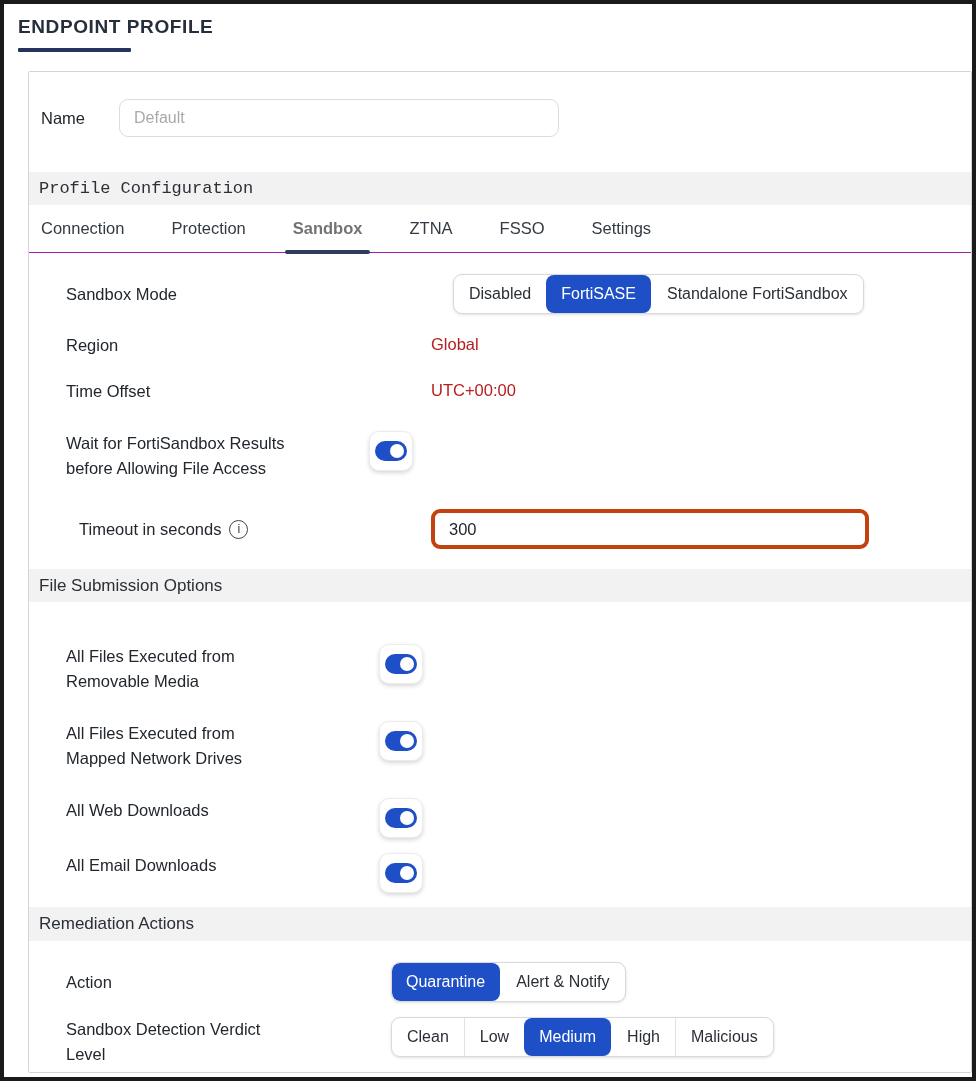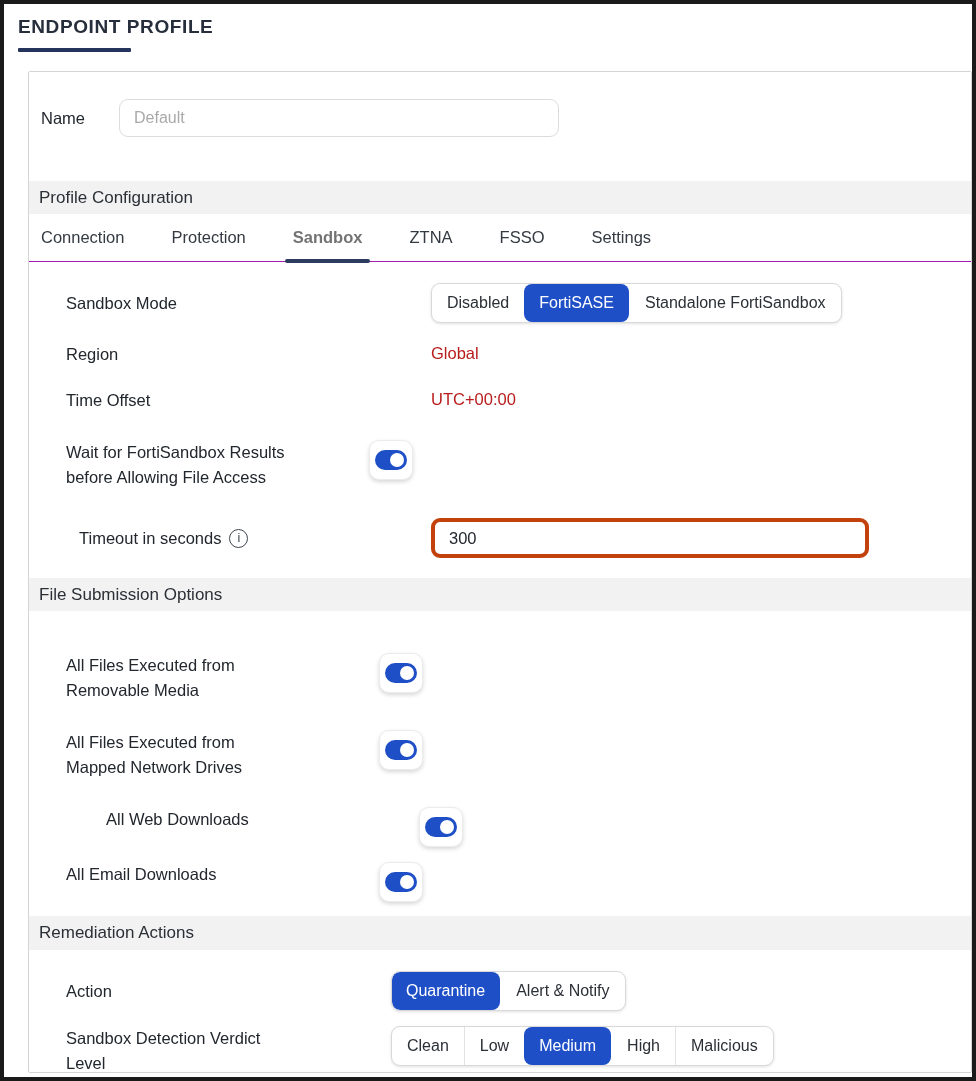--- a/index.html
+++ b/index.html
@@ -11,21 +11,21 @@
   .title-underline { position:absolute; left:14px; top:44px; width:113px; height:4px; background:#24345c; border-radius:1px; }
 
   .panel { position:absolute; left:24px; top:67px; right:0; bottom:4px; border:1px solid #d5d5d5; border-radius:2px; background:#fff; overflow:hidden; box-sizing:border-box; }
 
   .name-row { margin:27px 0 0 12px; display:flex; align-items:center; }
   .name-row .lbl { width:78px; font-size:16.5px; color:#22272e; }
   .name-input { width:440px; height:38px; border:1px solid #dcdcdc; border-radius:9px; padding:0 14px; font-size:16px; color:#333; box-sizing:border-box; font-family:inherit; outline:none; }
   .name-input::placeholder { color:#a9a9a9; }
 
   .section-bar { background:#f2f2f2; height:33px; display:flex; align-items:center; padding-left:10px; font-size:17px; color:#2b2f36; }
-  .bar-1 { margin-top:44px; }
+  .bar-1 { margin-top:35px;font-family:Liberation Mono, monospace; }
   .bar-2 { margin-top:20px; }
   .bar-3 { margin-top:14px; height:34px; }
 
   .tabs { display:flex; align-items:center; height:47px; border-bottom:1px solid #a21caf; padding-left:8px; }
   .tab { font-size:16.5px; color:#343a42; margin-right:39px; padding:0 4px; height:100%; display:flex; align-items:center; position:relative; cursor:pointer; white-space:nowrap; }
   .tab.active { color:#737373;font-weight:bold; }
   .tab.active::after { content:""; position:absolute; left:-4px; right:-4px; bottom:-2px; height:4px; background:#2c3c5f; border-radius:3px; }
 
   .rows { padding-left:37px; }
   .rows-a { padding-top:21px; }
@@ -34,28 +34,28 @@
 
   .row { display:flex; align-items:flex-start; }
   .row .lbl { font-size:16.5px; color:#22272e; line-height:25px; }
   .lbl span { display:block; }
   .w365 { width:365px; }
   .w303 { width:303px; }
   .w313 { width:313px; }
   .w325 { width:325px; }
   .val { font-size:16.5px; color:#b91c1c; line-height:22px; }
 
-  .row-mode    { margin-bottom:19px; align-items:center; }
+  .row-mode    { margin-bottom:19px; align-items:center;gap:22px; }
   .row-mode .lbl { line-height:40px; }
   .row-region  { margin-bottom:21px; }
   .row-time    { margin-bottom:27px; }
   .row-wait    { margin-bottom:22px; min-height:56px; }
   .row-timeout { }
   .row-t1, .row-t2 { margin-bottom:27px; min-height:50px; }
-  .row-t3 { margin-bottom:15px; min-height:40px;margin-left:40px; }
+  .row-t3 { margin-bottom:15px; min-height:40px; }
   .row-t4 { min-height:40px; }
   .row-action { margin-bottom:15px; align-items:center; }
   .row-action .lbl { line-height:40px; }
 
   .seg-group { display:inline-flex; background:#fff; border:1px solid #d9d9d9; border-radius:9px; box-shadow:0 1px 3px rgba(0,0,0,.12); overflow:hidden; height:40px; box-sizing:border-box; align-items:stretch; }
   .seg { appearance:none; background:transparent; border:none; border-left:1px solid #e2e2e2; padding:0 15px; font-size:16px; color:#2b2f36; font-family:inherit; cursor:pointer; white-space:nowrap; }
   .seg:first-child { border-left:none; }
   .seg.selected { background:#1e4fc6; color:#fff; border-left-color:transparent; border-radius:8px;padding-left:14px; }
   .seg.selected + .seg { border-left-color:transparent; }
 

